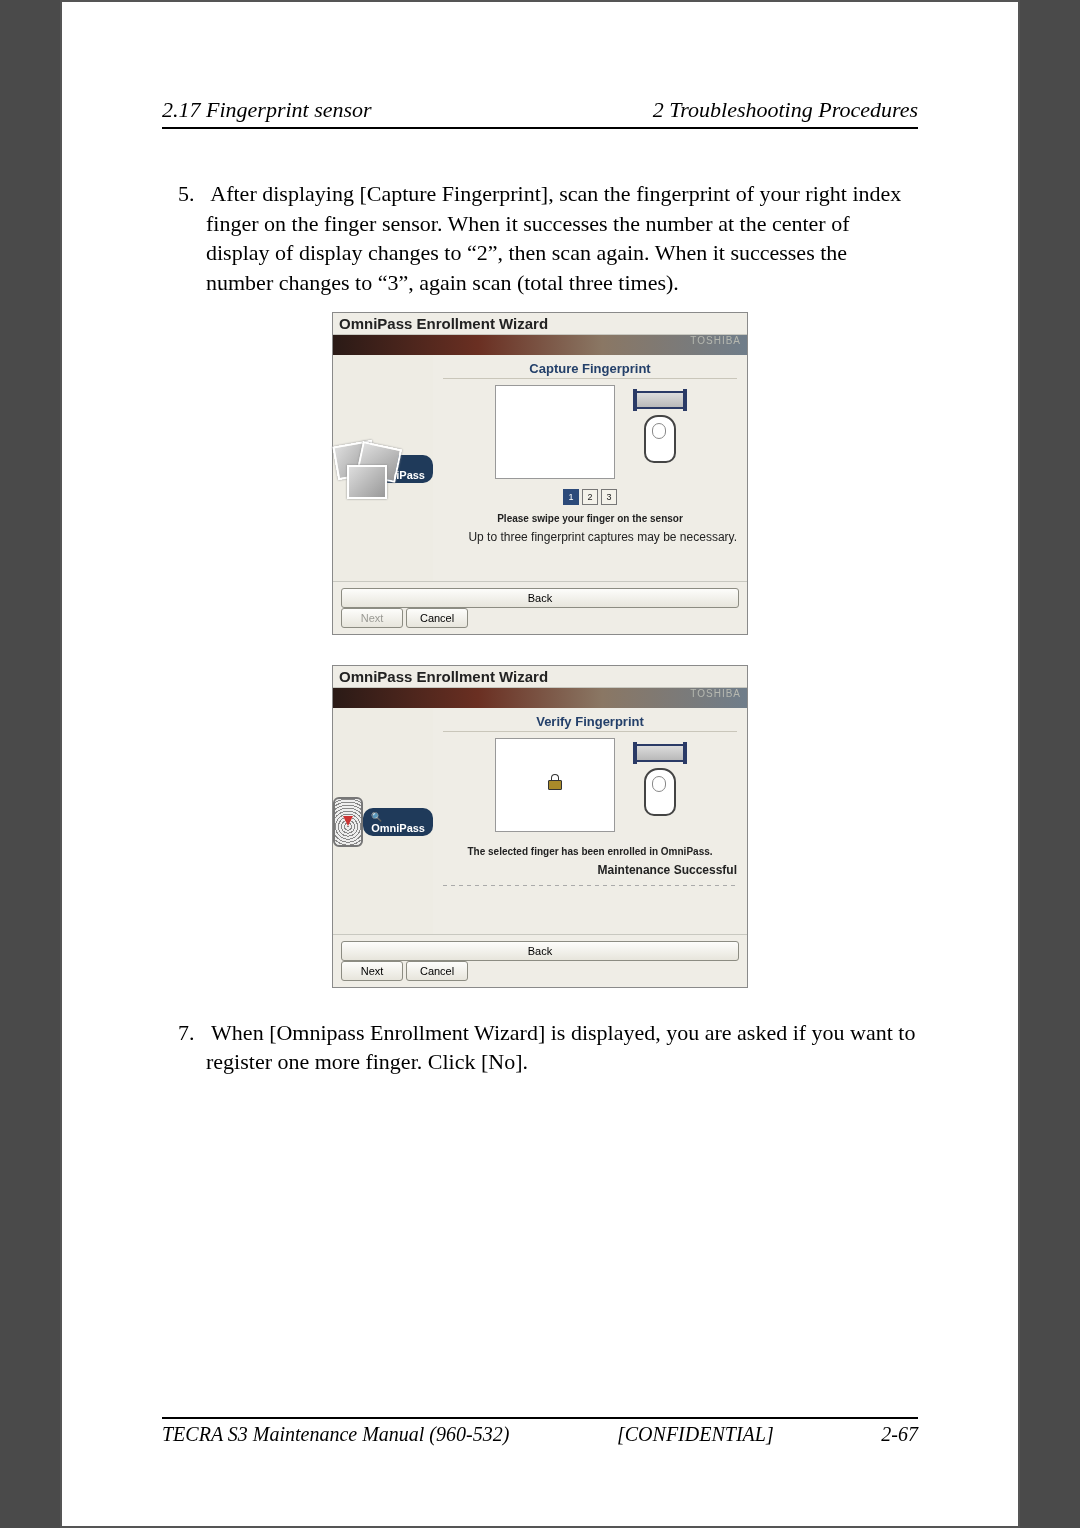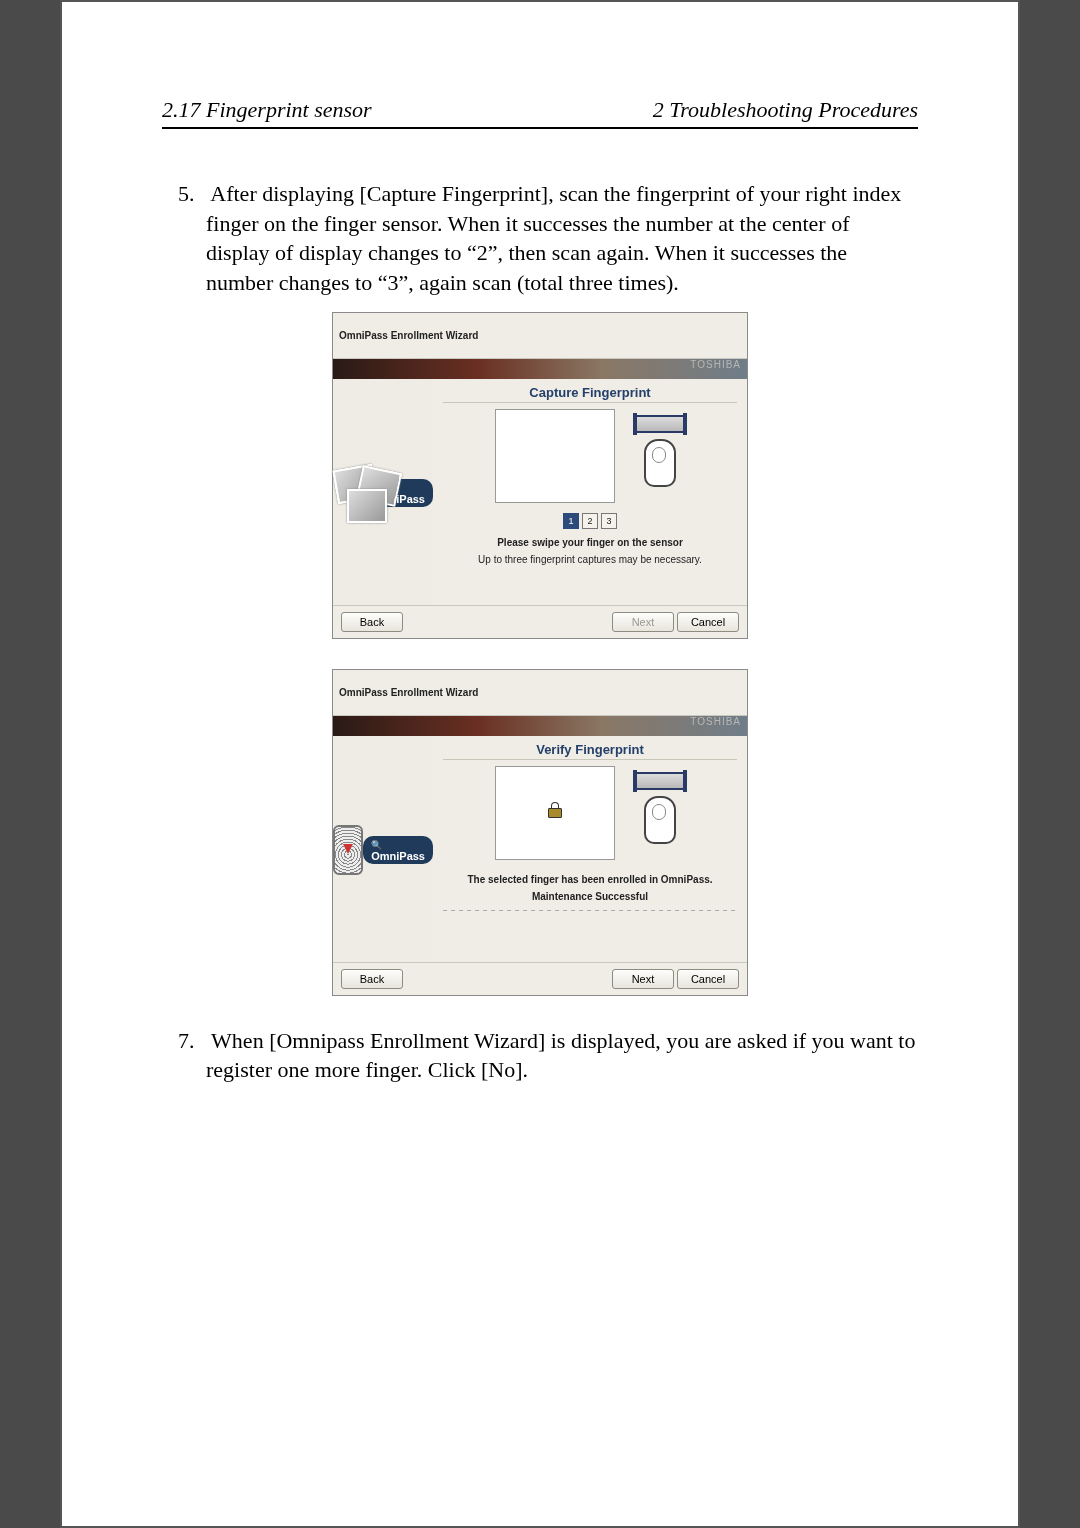--- a/index.html
+++ b/index.html
@@ -44,23 +44,23 @@
   .wiz {
     width: 414px;
     border: 1px solid #8a8a8a;
     background: #efede6;
     font-family: Tahoma, Arial, sans-serif;
     font-size: 11px;
     color: #222;
   }
   .wiz-title {
     background: #efede6;
-    padding: 17px 6px;
+    padding: 2px 6px;
     font-weight: bold;
-    font-size: 10px;
+    font-size: 15px;
     border-bottom: 1px solid #c8c8c0;
   }
   .wiz-banner {
     height: 20px;
     background: linear-gradient(to right, #2a1a16 0%, #6a2f22 35%, #8a7764 65%, #6f7d8a 100%);
     color: #b6b8b0;
     text-align: right;
     font-size: 10px;
     padding: 0 6px 0 0;
     letter-spacing: 1px;
@@ -162,26 +162,27 @@
     content: ""; position: absolute; top: 6px; left: 6px;
     width: 12px; height: 14px; border: 1px solid #888; border-radius: 8px;
   }
   .counter { display:flex; gap:3px; justify-content:center; margin-top:10px; }
   .counter span {
     display:inline-block; width:14px; height:14px; line-height:14px; text-align:center;
     font-size:9px; border:1px solid #777; background:#f4f2ea;
   }
   .counter span.active { background:#2c4a7a; color:#fff; border-color:#2c4a7a; }
   .wiz-msg { text-align:center; font-weight:bold; font-size:10px; margin-top:8px; }
-  .wiz-sub { text-align:center; font-size:10px; margin-top:6px; margin-bottom:2px; }
+  .wiz-sub { text-align:right; font-size:12px; margin-top:6px; margin-bottom:2px; }
   .wiz-hline { height:1px; background: repeating-linear-gradient(90deg,#aaa 0 4px, transparent 4px 8px); margin-top:6px; }
   .wiz-foot {
     border-top: 1px solid #c8c8c0;
     display:flex; justify-content:space-between; padding:6px 8px;
     background:#efede6;
+    flex-direction:column;
   }
   .btn {
     min-width:62px; height:20px;
     font: 11px Tahoma, Arial, sans-serif;
     background: linear-gradient(#fdfdfb,#e7e5dc);
     border: 1px solid #8c8c82; border-radius: 3px;
     cursor: default;
   }
   .btn[disabled] { color:#9a9a94; }
   .foot {
@@ -285,14 +286,19 @@
         </div>
       </div>
     </div>
   </div>
 
   <p class="step">
     <span class="num">7.</span>
     <span>When [Omnipass Enrollment Wizard] is displayed, you are asked if you want to register one more finger. Click [No].</span>
   </p>
 
+  <div class="foot">
+    <span>TECRA S3 Maintenance Manual (960-532)</span>
+    <span>[CONFIDENTIAL]</span>
+    <span>2-67</span>
+  </div>
 
 </div>
 
 </body></html>

